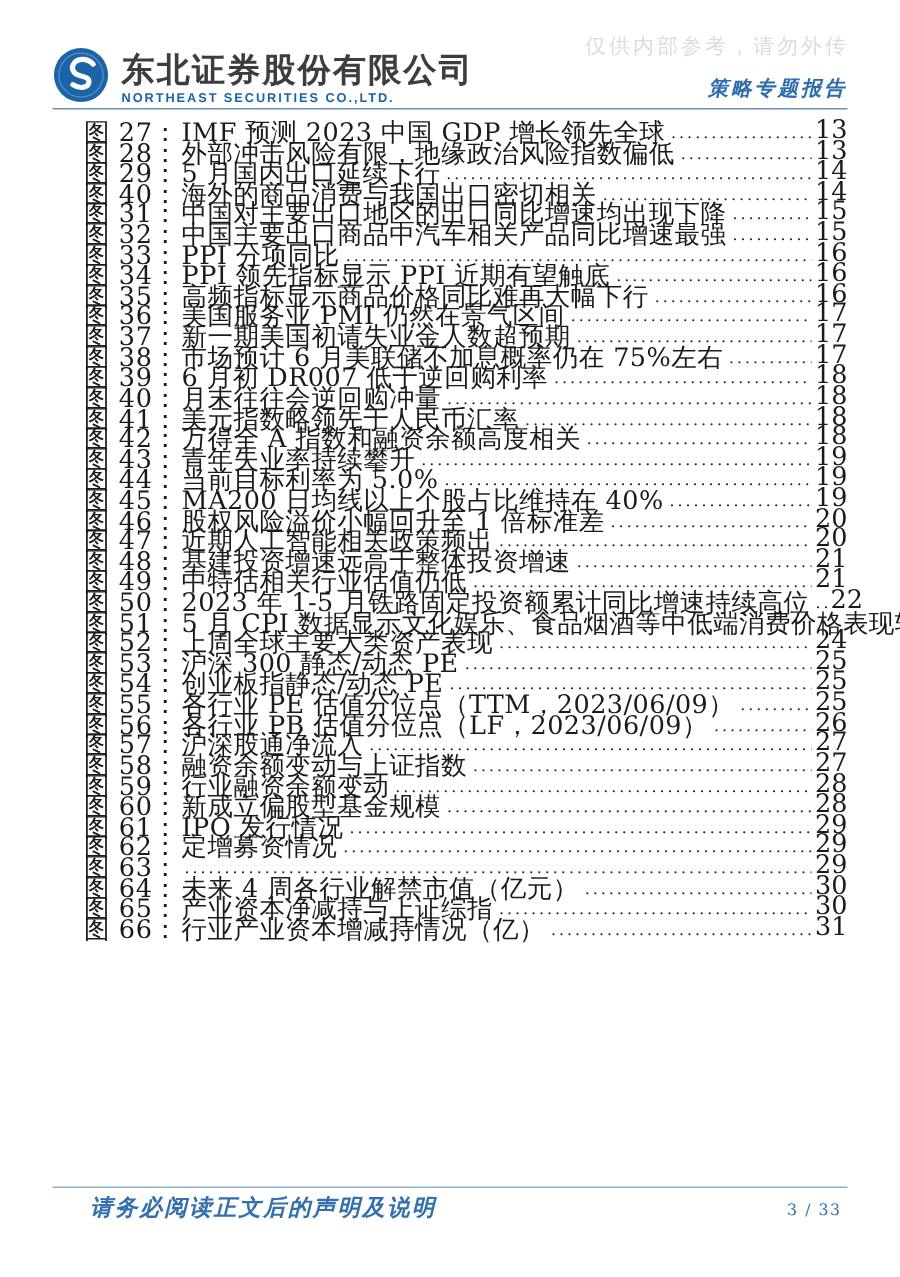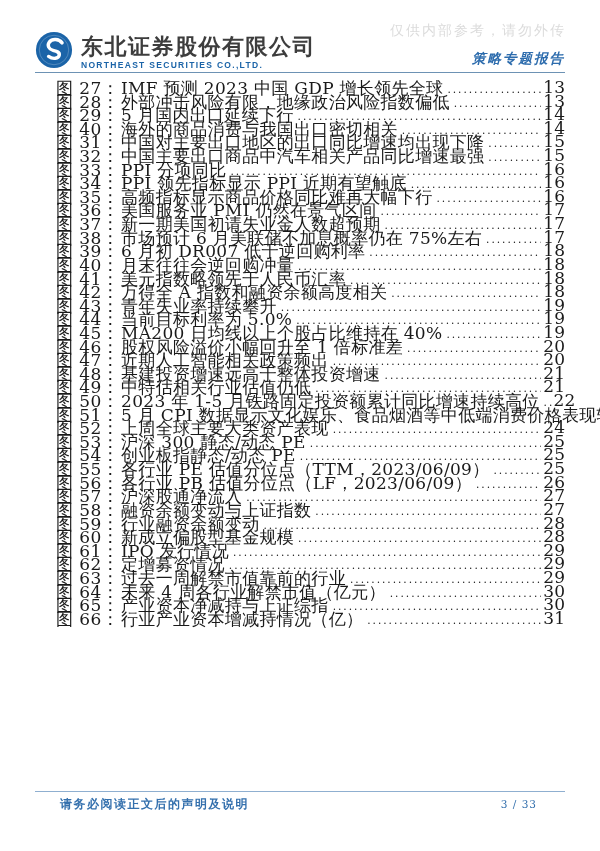--- a/index.html
+++ b/index.html
@@ -69,26 +69,26 @@
   .toc-page{flex:none;min-width:17px;text-align:right;}
   
   .footer{
     position:absolute;left:35px;right:35px;top:791px;
     border-top:1.5px solid #8fafd0;
     padding-top:4px;
     display:flex;align-items:baseline;
   }
   .footer-disclaimer{
     margin-left:25px;
-    font-weight:bold;
-    font-size:12px;letter-spacing:1.5px;
+    font-style:italic;font-weight:bold;
+    font-size:15px;letter-spacing:1.5px;
     color:#3470ad;
   }
   .footer-page{
-    margin-left:auto;margin-right:28px;
+    margin-left:auto;margin-right:4px;
     font-size:10.5px;letter-spacing:1px;
     color:#3470ad;
   }
 </style>
 </head>
 <body>
 
 <div class="watermark">仅供内部参考，请勿外传</div>
 
 <div class="header">
@@ -355,21 +355,20 @@
 
   <div class="toc-row">
     <span class="toc-fig">图 62：</span>
     <span class="toc-title">定增募资情况</span>
     <span class="toc-dots"></span>
     <span class="toc-page">29</span>
   </div>
 
   <div class="toc-row">
     <span class="toc-fig">图 63：</span>
-    <span class="toc-title">过去一周解禁市值靠前的行业</span>
     <span class="toc-dots"></span>
     <span class="toc-page">29</span>
   </div>
 
   <div class="toc-row">
     <span class="toc-fig">图 64：</span>
     <span class="toc-title">未来 4 周各行业解禁市值（亿元）</span>
     <span class="toc-dots"></span>
     <span class="toc-page">30</span>
   </div>

